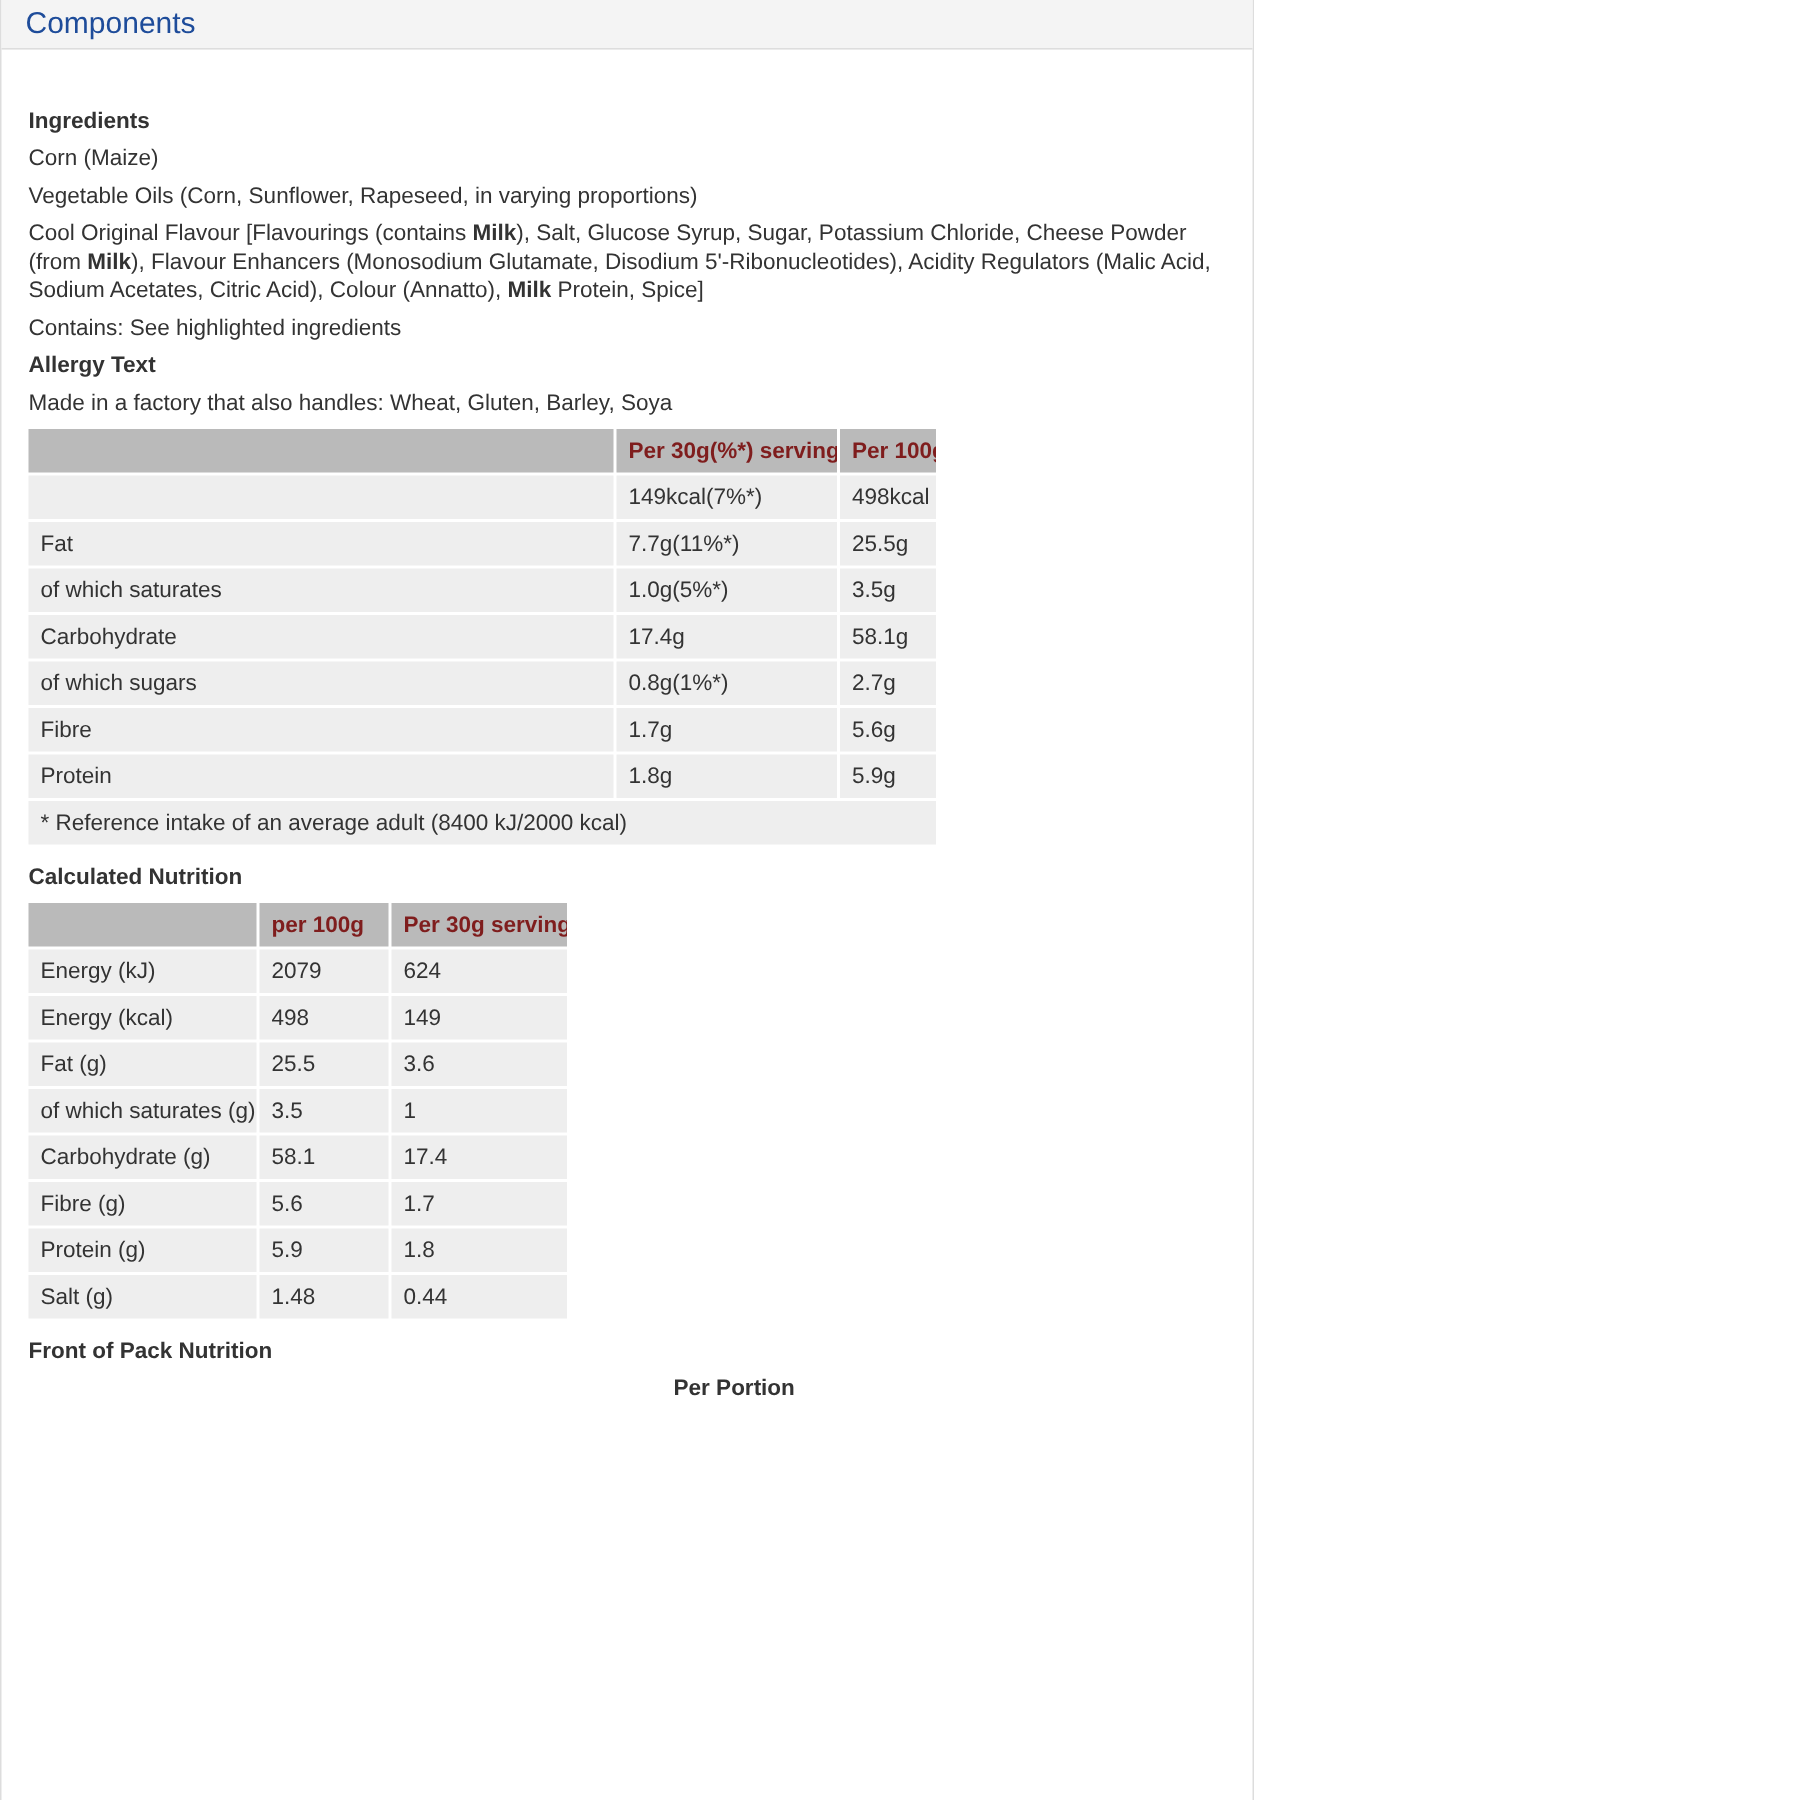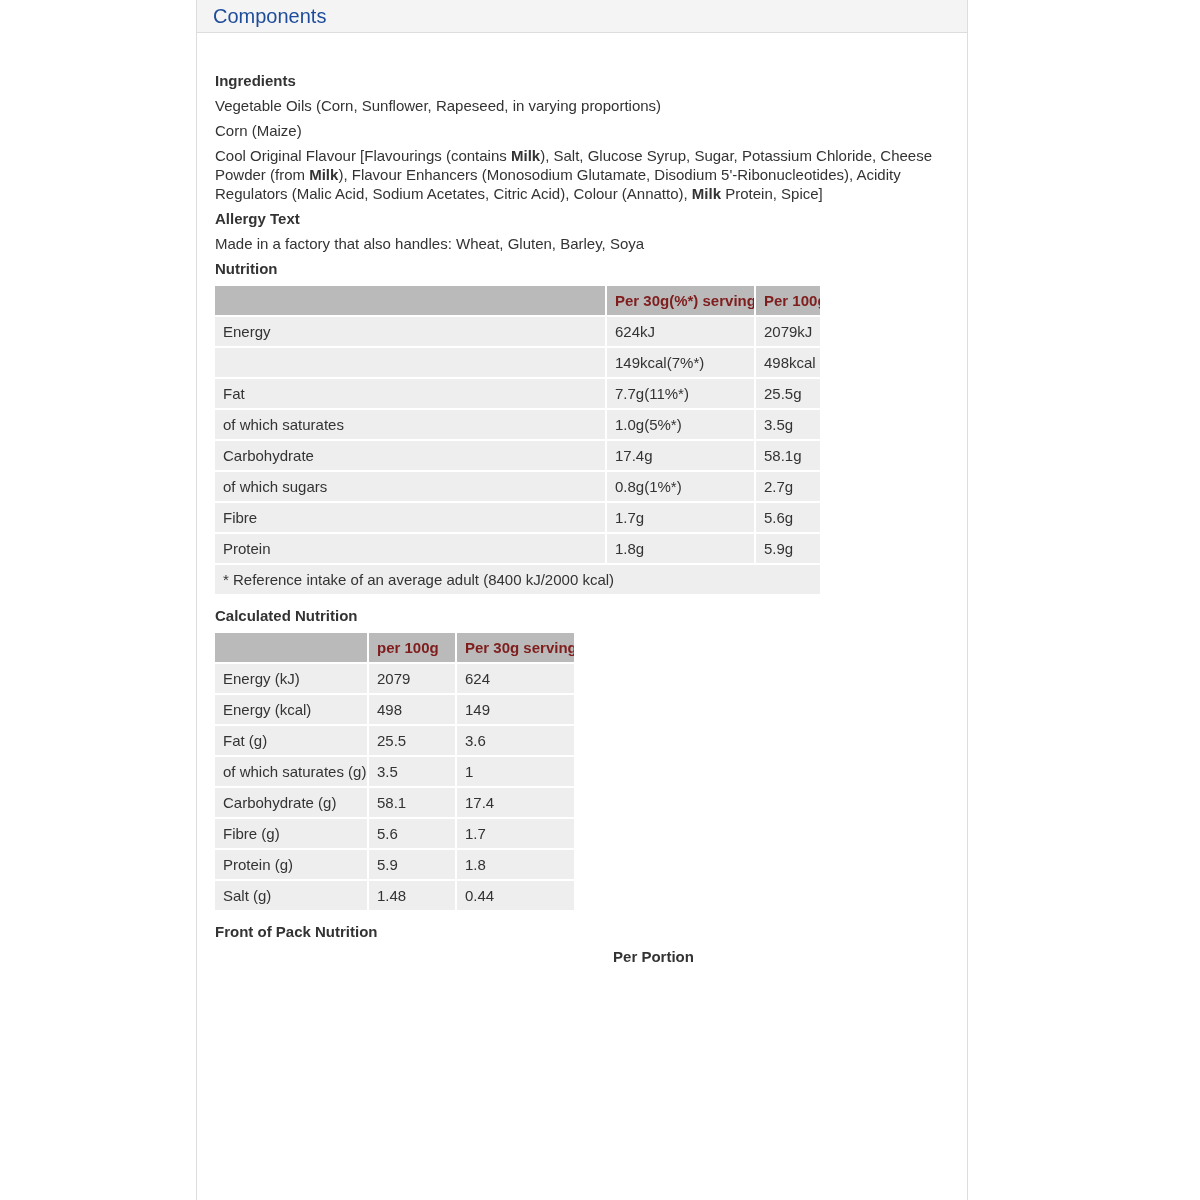--- a/index.html
+++ b/index.html
@@ -11,22 +11,21 @@
     --text-color:#333333;
   }
   html,body{margin:0;padding:0;}
   body{
     width:1200px;height:1200px;overflow:hidden;
     background:#ffffff;color:var(--text-color);
     font-family:"Liberation Sans", sans-serif;
   }
   .panel{
     box-sizing:border-box;
-    margin-left:196px;
-    width:772px;
+    width:836px;
     min-height:1200px;
     border-left:1px solid var(--border-color);
     border-right:1px solid var(--border-color);
   }
   .panel-header{
     box-sizing:border-box;
     height:33px;
     background:var(--header-bg);
     border-bottom:1px solid var(--border-color);
     display:flex;align-items:center;
@@ -89,50 +88,45 @@
 <body>
 
 <div class="panel">
   <div class="panel-header">
     <h2 class="panel-title">Components</h2>
   </div>
 
   <div class="content">
 
     <h3 class="sec-heading">Ingredients</h3>
+    <p class="para">Corn (Maize)</p>
     <p class="para">Vegetable Oils (Corn, Sunflower, Rapeseed, in varying proportions)</p>
-    <p class="para">Corn (Maize)</p>
     <p class="para"><span>Cool Original Flavour [Flavourings (contains </span><b>Milk</b><span>), Salt, Glucose Syrup, Sugar, Potassium Chloride, Cheese Powder (from </span><b>Milk</b><span>), Flavour Enhancers (Monosodium Glutamate, Disodium 5'-Ribonucleotides), Acidity Regulators (Malic Acid, Sodium Acetates, Citric Acid), Colour (Annatto), </span><b>Milk</b><span> Protein, Spice]</span></p>
 
+    <p class="para">Contains: See highlighted ingredients</p>
 
     <h3 class="sec-heading">Allergy Text</h3>
     <p class="para">Made in a factory that also handles: Wheat, Gluten, Barley, Soya</p>
 
-    <h3 class="sec-heading">Nutrition</h3>
 
     <table class="nut nutrition-table">
       <colgroup>
           <col style="width:390px">
           <col style="width:147px">
           <col>
         </colgroup>
       <thead>
         <tr>
           <th></th>
           <th>Per 30g(%*) serving</th>
           <th>Per 100g</th>
         </tr>
       </thead>
       <tbody>
         <tr>
-          <td>Energy</td>
-          <td>624kJ</td>
-          <td>2079kJ</td>
-        </tr>
-        <tr>
           <td></td>
           <td>149kcal(7%*)</td>
           <td>498kcal</td>
         </tr>
         <tr>
           <td>Fat</td>
           <td>7.7g(11%*)</td>
           <td>25.5g</td>
         </tr>
         <tr>

